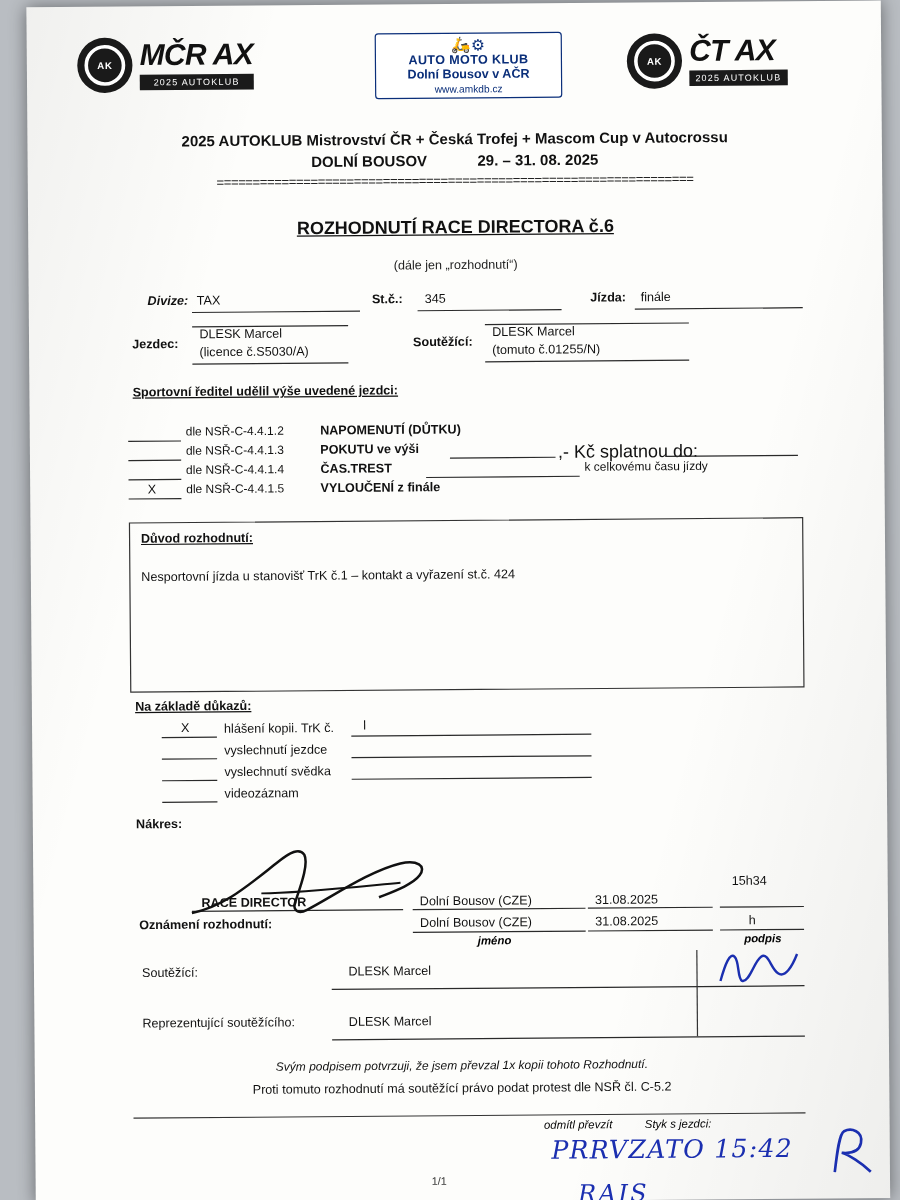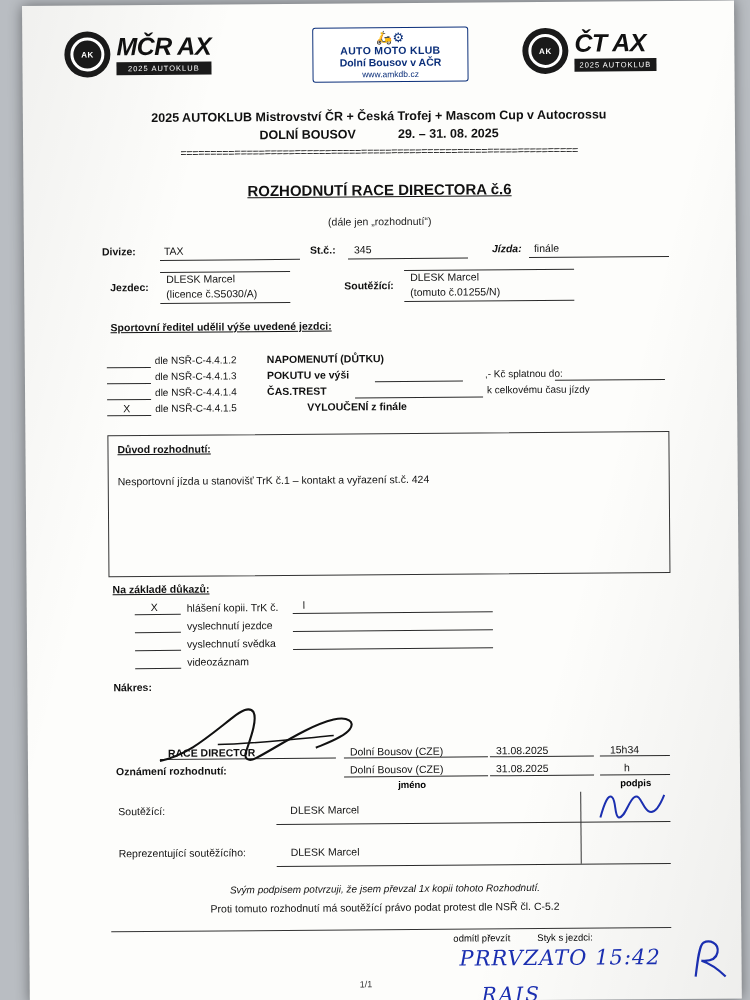--- a/index.html
+++ b/index.html
@@ -73,21 +73,21 @@
   .pen-name{position:absolute;font-size:10.5px;font-weight:bold;color:#111;}
   .xmark{position:absolute;font-size:10.5px;color:#111;}
 
   
   .reasonbox{position:absolute;left:82px;top:430px;width:560px;height:140px;border:1px solid #333;}
   .reason-title{position:absolute;left:92px;top:438px;font-size:10.5px;font-weight:bold;text-decoration:underline;color:#111;}
   .reason-text{position:absolute;left:92px;top:470px;width:540px;font-size:10.5px;color:#111;}
 
   
   .ev-item{position:absolute;font-size:10.5px;color:#111;}
-  .small{font-size:9.5px;}
+  .small{font-size:9.5px;font-style:italic;}
   .footer-i{position:absolute;width:712px;text-align:center;font-size:10px;font-style:italic;color:#111;}
   .footer-n{position:absolute;width:712px;text-align:center;font-size:10.5px;color:#111;}
 
   .hand{
     position:absolute;color:#1b2fb0;
     font-family:"DejaVu Serif", serif;font-style:italic;
   }
   .pagenum{position:absolute;font-size:9px;color:#333;}
 
   
@@ -130,29 +130,29 @@
     </div>
 
     <div class="t-line1">2025 AUTOKLUB Mistrovství ČR + Česká Trofej + Mascom Cup v Autocrossu</div>
     <div class="t-line2">
       <span>DOLNÍ BOUSOV</span><span class="gap"></span><span>29. – 31. 08. 2025</span>
     </div>
     <div class="eqline">==================================================================</div>
     <div class="doc-title">ROZHODNUTÍ RACE DIRECTORA č.6</div>
     <div class="sub-note">(dále jen „rozhodnutí“)</div>
 
-    <div class="lbl" style="left:78px;top:240px;">Divize:</div>
+    <div class="lbl" style="left:99px;top:240px;font-style:italic;">Divize:</div>
     <div class="val" style="left:140px;top:240px;">TAX</div>
     <div class="uline" style="left:136px;top:255px;width:140px;"></div>
 
     <div class="lbl" style="left:286px;top:240px;">St.č.:</div>
     <div class="val" style="left:330px;top:240px;">345</div>
     <div class="uline" style="left:324px;top:255px;width:120px;"></div>
 
-    <div class="lbl" style="left:468px;top:240px;font-style:italic;">Jízda:</div>
+    <div class="lbl" style="left:468px;top:240px;">Jízda:</div>
     <div class="val" style="left:510px;top:240px;">finále</div>
     <div class="uline" style="left:505px;top:255px;width:140px;"></div>
 
     <div class="lbl" style="left:86px;top:276px;">Jezdec:</div>
     <div class="val" style="left:142px;top:268px;">DLESK Marcel</div>
     <div class="val" style="left:142px;top:283px;">(licence č.S5030/A)</div>
     <div class="uline" style="left:136px;top:267px;width:130px;"></div>
     <div class="uline" style="left:136px;top:298px;width:130px;"></div>
 
     <div class="lbl" style="left:320px;top:276px;">Soutěžící:</div>
@@ -166,34 +166,34 @@
     <div class="uline" style="left:82px;top:362px;width:44px;"></div>
     <div class="xmark" style="left:98px;top:349px;"></div>
     <div class="pen-code" style="left:130px;top:350px;">dle NSŘ-C-4.4.1.2</div>
     <div class="pen-name" style="left:242px;top:349px;">NAPOMENUTÍ (DŮTKU)</div>
 
     <div class="uline" style="left:82px;top:378px;width:44px;"></div>
     <div class="xmark" style="left:98px;top:365px;"></div>
     <div class="pen-code" style="left:130px;top:366px;">dle NSŘ-C-4.4.1.3</div>
     <div class="pen-name" style="left:242px;top:365px;">POKUTU ve výši</div>
     <div class="uline" style="left:350px;top:378px;width:88px;"></div>
-    <div class="val" style="left:460px;top:366px;font-size:10px;">,- Kč   splatnou do:</div>
+    <div class="val" style="left:440px;top:366px;font-size:15px;">,- Kč   splatnou do:</div>
     <div class="uline" style="left:530px;top:378px;width:110px;"></div>
 
     <div class="uline" style="left:82px;top:394px;width:44px;"></div>
     <div class="xmark" style="left:98px;top:381px;"></div>
     <div class="pen-code" style="left:130px;top:382px;">dle NSŘ-C-4.4.1.4</div>
     <div class="pen-name" style="left:242px;top:381px;">ČAS.TREST</div>
     <div class="uline" style="left:330px;top:394px;width:128px;"></div>
     <div class="val" style="left:462px;top:382px;font-size:10px;">k celkovému času jízdy</div>
 
     <div class="uline" style="left:82px;top:410px;width:44px;"></div>
     <div class="xmark" style="left:98px;top:397px;">X</div>
     <div class="pen-code" style="left:130px;top:398px;">dle NSŘ-C-4.4.1.5</div>
-    <div class="pen-name" style="left:242px;top:397px;margin-left:40px;">VYLOUČENÍ z finále</div>
+    <div class="pen-name" style="left:242px;top:397px;">VYLOUČENÍ z finále</div>
 
     <div class="reasonbox"></div>
     <div class="reason-title">Důvod rozhodnutí:</div>
     <div class="reason-text">Nesportovní jízda u stanovišť TrK č.1  – kontakt a vyřazení  st.č. 424</div>
 
     <div class="lbl" style="left:86px;top:578px;text-decoration:underline;">Na základě důkazů:</div>
 
     <div class="uline" style="left:108px;top:609px;width:46px;"></div>
     <div class="xmark" style="left:124px;top:596px;">X</div>
     <div class="ev-item" style="left:160px;top:597px;">hlášení kopii. TrK č.</div>
@@ -215,21 +215,21 @@
     <div class="ev-item" style="left:160px;top:651px;">videozáznam</div>
 
     <div class="lbl" style="left:86px;top:676px;">Nákres:</div>
 
     <div class="lbl" style="left:140px;top:742px;">RACE DIRECTOR</div>
     <div class="uline" style="left:132px;top:754px;width:176px;"></div>
     <div class="val" style="left:322px;top:742px;">Dolní Bousov (CZE)</div>
     <div class="uline" style="left:316px;top:754px;width:144px;"></div>
     <div class="val" style="left:468px;top:742px;">31.08.2025</div>
     <div class="uline" style="left:462px;top:754px;width:104px;"></div>
-    <div class="val" style="left:582px;top:742px;">15h34</div>
+    <div class="val" style="left:582px;top:727px;">15h34</div>
     <div class="uline" style="left:572px;top:754px;width:70px;"></div>
 
     <svg class="scribble" style="left:130px;top:700px;width:230px;height:62px;" viewBox="0 0 230 62">
       <path d="M2,56 C30,50 48,34 74,14 C84,6 92,2 96,8 C100,16 92,36 88,48 C86,54 90,58 98,54 C118,44 150,22 176,16 C190,13 198,18 192,26 C186,34 168,40 158,44" fill="none" stroke="#111" stroke-width="2.1"></path>
       <path d="M60,40 C90,40 130,36 176,32" fill="none" stroke="#111" stroke-width="1.6"></path>
     </svg>
 
     <div class="lbl" style="left:88px;top:760px;">Oznámení rozhodnutí:</div>
     <div class="val" style="left:322px;top:760px;">Dolní Bousov (CZE)</div>
     <div class="uline" style="left:316px;top:773px;width:144px;"></div>

